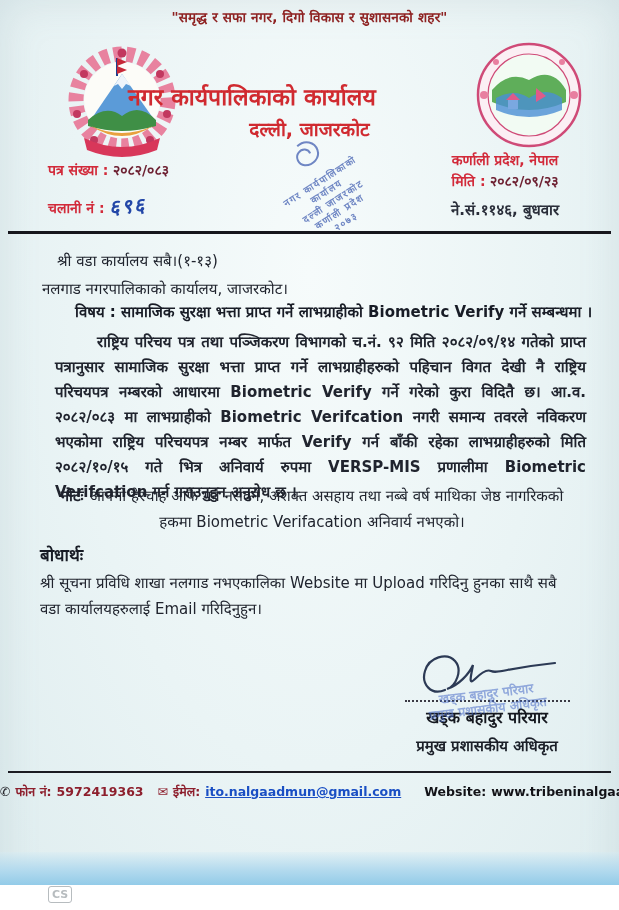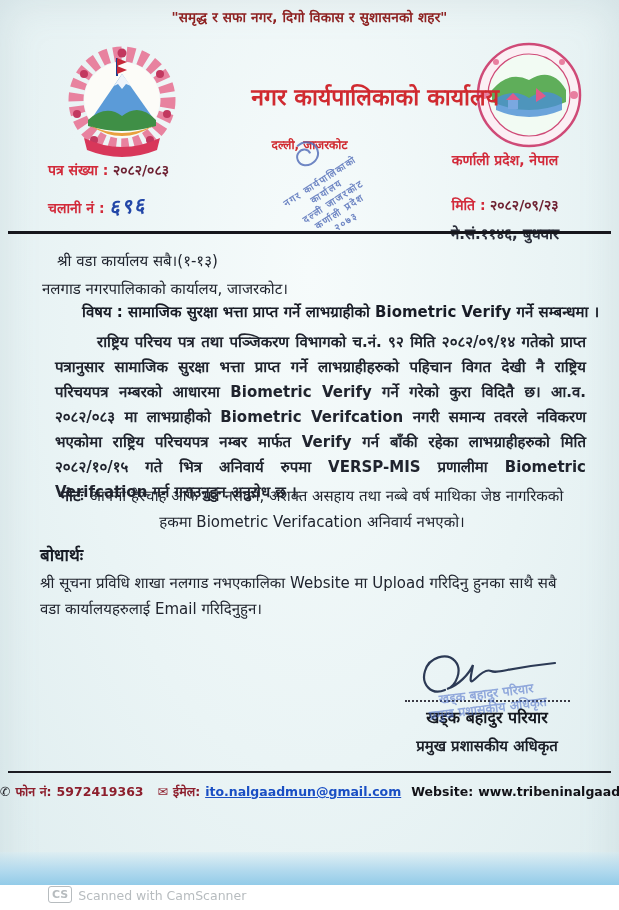--- a/index.html
+++ b/index.html
@@ -10,46 +10,46 @@
     box-shadow:inset 0 0 40px rgba(120,150,160,.18);
   }
   .dev{color:#20242e;}
   
   .slogan{position:absolute;top:8px;left:0;right:0;text-align:center;
     font-size:13.5px;font-weight:bold;color:#8e2222;letter-spacing:.2px;}
   .emblem-left{position:absolute;left:58px;top:40px;width:128px;height:124px;}
   .seal-right{position:absolute;left:474px;top:40px;width:110px;height:110px;}
   .title-muni{position:absolute;top:38px;left:120px;right:120px;text-align:center;
     font-size:27px;font-weight:bold;color:#d02a30;}
-  .title-office{position:absolute;top:80px;left:104px;right:120px;text-align:right;
+  .title-office{position:absolute;top:80px;left:128px;right:120px;text-align:left;
     font-size:23px;font-weight:bold;color:#d02a30;}
-  .title-place{position:absolute;top:136px;left:120px;right:120px;text-align:center;
-    font-size:12px;font-weight:bold;color:#d02a30;}
+  .title-place{position:absolute;top:116px;left:120px;right:120px;text-align:center;
+    font-size:19px;font-weight:bold;color:#d02a30;}
   
   .ref-block{position:absolute;left:48px;top:160px;font-size:14px;}
   .ref-line{margin-bottom:13px;}
   .lbl-red{color:#d22a3a;font-weight:bold;}
   .val-dark{color:#6e2233;font-weight:bold;}
   .val-hand{color:#2347a8;font-size:20px;font-weight:bold;font-style:italic;
     display:inline-block;transform:rotate(-4deg);letter-spacing:2px;}
   .right-block{position:absolute;right:24px;top:150px;width:180px;text-align:center;font-size:14px;}
-  .right-block .province{color:#d22a3a;font-weight:bold;margin-bottom:26px;}
+  .right-block .province{color:#d22a3a;font-weight:bold;margin-bottom:2px;}
   .right-block .date-line{margin-bottom:9px;}
   .right-block .era{color:#2a2e3a;font-size:15px;font-weight:bold;}
   
   .stamp-center{position:absolute;left:252px;top:134px;width:140px;
     transform:rotate(-33deg);opacity:.78;text-align:center;
     color:#4b67b5;font-weight:bold;}
   .stamp-center .line{font-size:9.5px;line-height:12px;letter-spacing:1.5px;}
   .stamp-logo{margin:0 auto 1px;}
   .rule-top{position:absolute;left:8px;right:8px;top:231px;height:3px;background:#16161c;}
   
   .to1{position:absolute;left:57px;top:250px;font-size:15px;}
   .to2{position:absolute;left:42px;top:278px;font-size:15px;}
-  .subject{position:absolute;left:82px;top:301px;font-size:15px;font-weight:bold;color:#181c26;}
+  .subject{position:absolute;left:75px;top:301px;font-size:15px;font-weight:bold;color:#181c26;}
   .para{position:absolute;left:55px;right:33px;top:330px;font-size:15px;line-height:25px;
     text-align:justify;text-indent:42px;font-weight:bold;}
   .note{position:absolute;left:45px;right:40px;top:483px;font-size:15px;line-height:26px;text-align:center;}
   .note b{margin-right:6px;}
   .cc-head{position:absolute;left:40px;top:543px;font-size:17px;font-weight:bold;color:#181c26;}
   .cc-text{position:absolute;left:40px;right:45px;top:570px;font-size:15px;line-height:26px;}
   
   .sig-block{position:absolute;left:392px;top:642px;width:190px;text-align:center;}
   .sig-svg{display:block;margin:0 auto -6px;}
   .sig-dots{width:165px;margin:0 auto;border-bottom:2px dotted #3a3a44;height:2px;}
@@ -64,21 +64,21 @@
     white-space:nowrap;}
   .footer .seg{margin:0 5px;font-weight:bold;}
   .maroon{color:#8d1f2d;}
   .icon-ink{color:#2a2a30;}
   .email-link{color:#1a4fc4;text-decoration:underline;font-weight:bold;}
   .web{color:#121217;}
   
   .scan-strip{position:absolute;left:0;right:0;top:852px;height:33px;
     background:linear-gradient(180deg, rgba(214,236,244,.35) 0%, #b3daee 55%, #93cbe8 100%);}
   .bottom-band{position:absolute;left:0;right:0;top:885px;height:25px;background:#ffffff;}
-  .watermark{position:absolute;left:8px;top:886px;display:flex;align-items:flex-end;gap:6px;
+  .watermark{position:absolute;left:8px;top:886px;display:flex;align-items:center;gap:6px;
     color:#b7bcbf;font-size:12.5px;padding-left:40px;}
   .cs-badge{border:1.5px solid #b7bcbf;border-radius:3px;padding:0 3px;
     font-weight:bold;font-size:11px;line-height:15px;color:#b7bcbf;}
 </style>
 </head>
 <body>
 
 <div class="page">
 
   <div class="slogan">"समृद्ध र सफा नगर, दिगो विकास र सुशासनको शहर"</div>
@@ -175,23 +175,22 @@
       <div>प्रमुख प्रशासकीय अधिकृत</div>
     </div>
     <div class="sig-name">खड्क बहादुर परियार</div>
     <div class="sig-title">प्रमुख प्रशासकीय अधिकृत</div>
   </div>
 
   <div class="rule-bottom"></div>
   <div class="footer">
     <span class="icon-ink">✆</span><span class="seg maroon">फोन नं:</span><span class="maroon" style="font-weight:bold">5972419363</span>
     <span class="maroon" style="margin-left:10px">✉</span><span class="seg maroon">ईमेल:</span><span class="email-link">ito.nalgaadmun@gmail.com</span>
-    <span class="seg web" style="margin-left:6px">Website:</span><span class="web" style="font-weight:bold">www.tribeninalgaadmun.gov.np</span>
+    <span class="seg web" style="margin-left:19px">Website:</span><span class="web" style="font-weight:bold">www.tribeninalgaadmun.gov.np</span>
   </div>
 
   <div class="scan-strip"></div>
   <div class="bottom-band"></div>
   <div class="watermark">
     <span class="cs-badge">CS</span>
-    <span>Scanned with CamScanner</span>
   </div>
 
 </div>
 
 </body></html>

